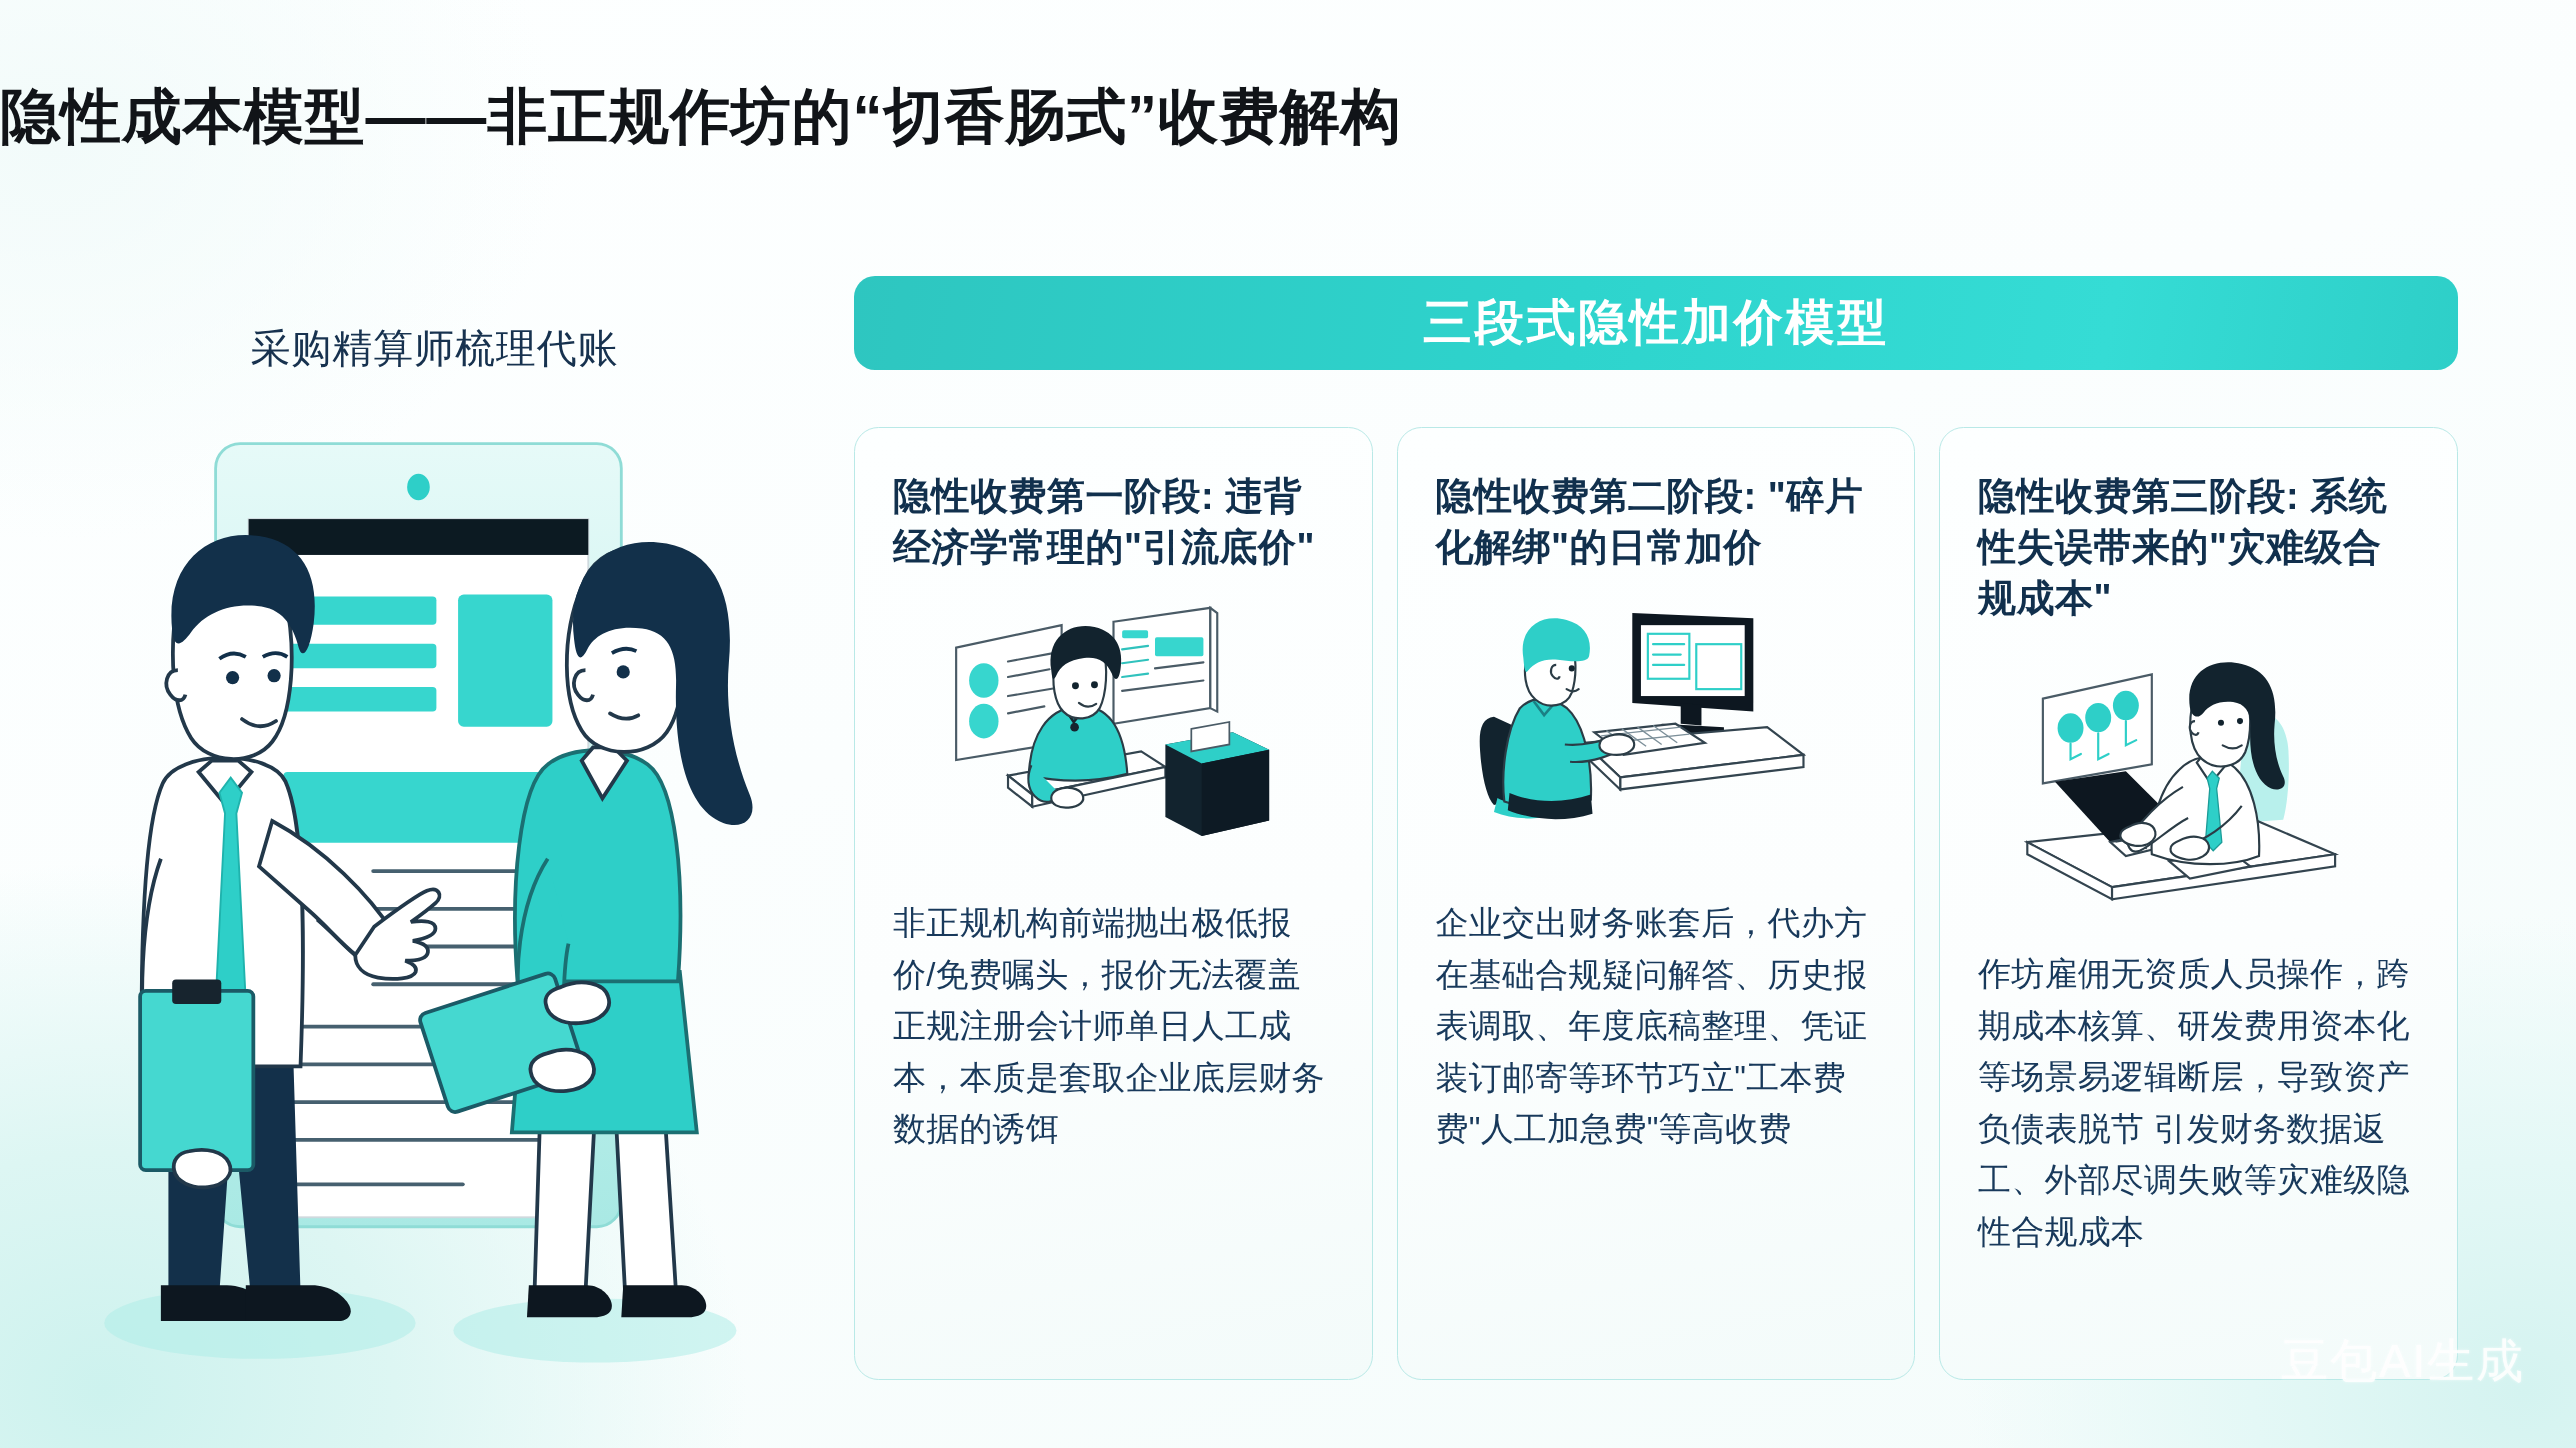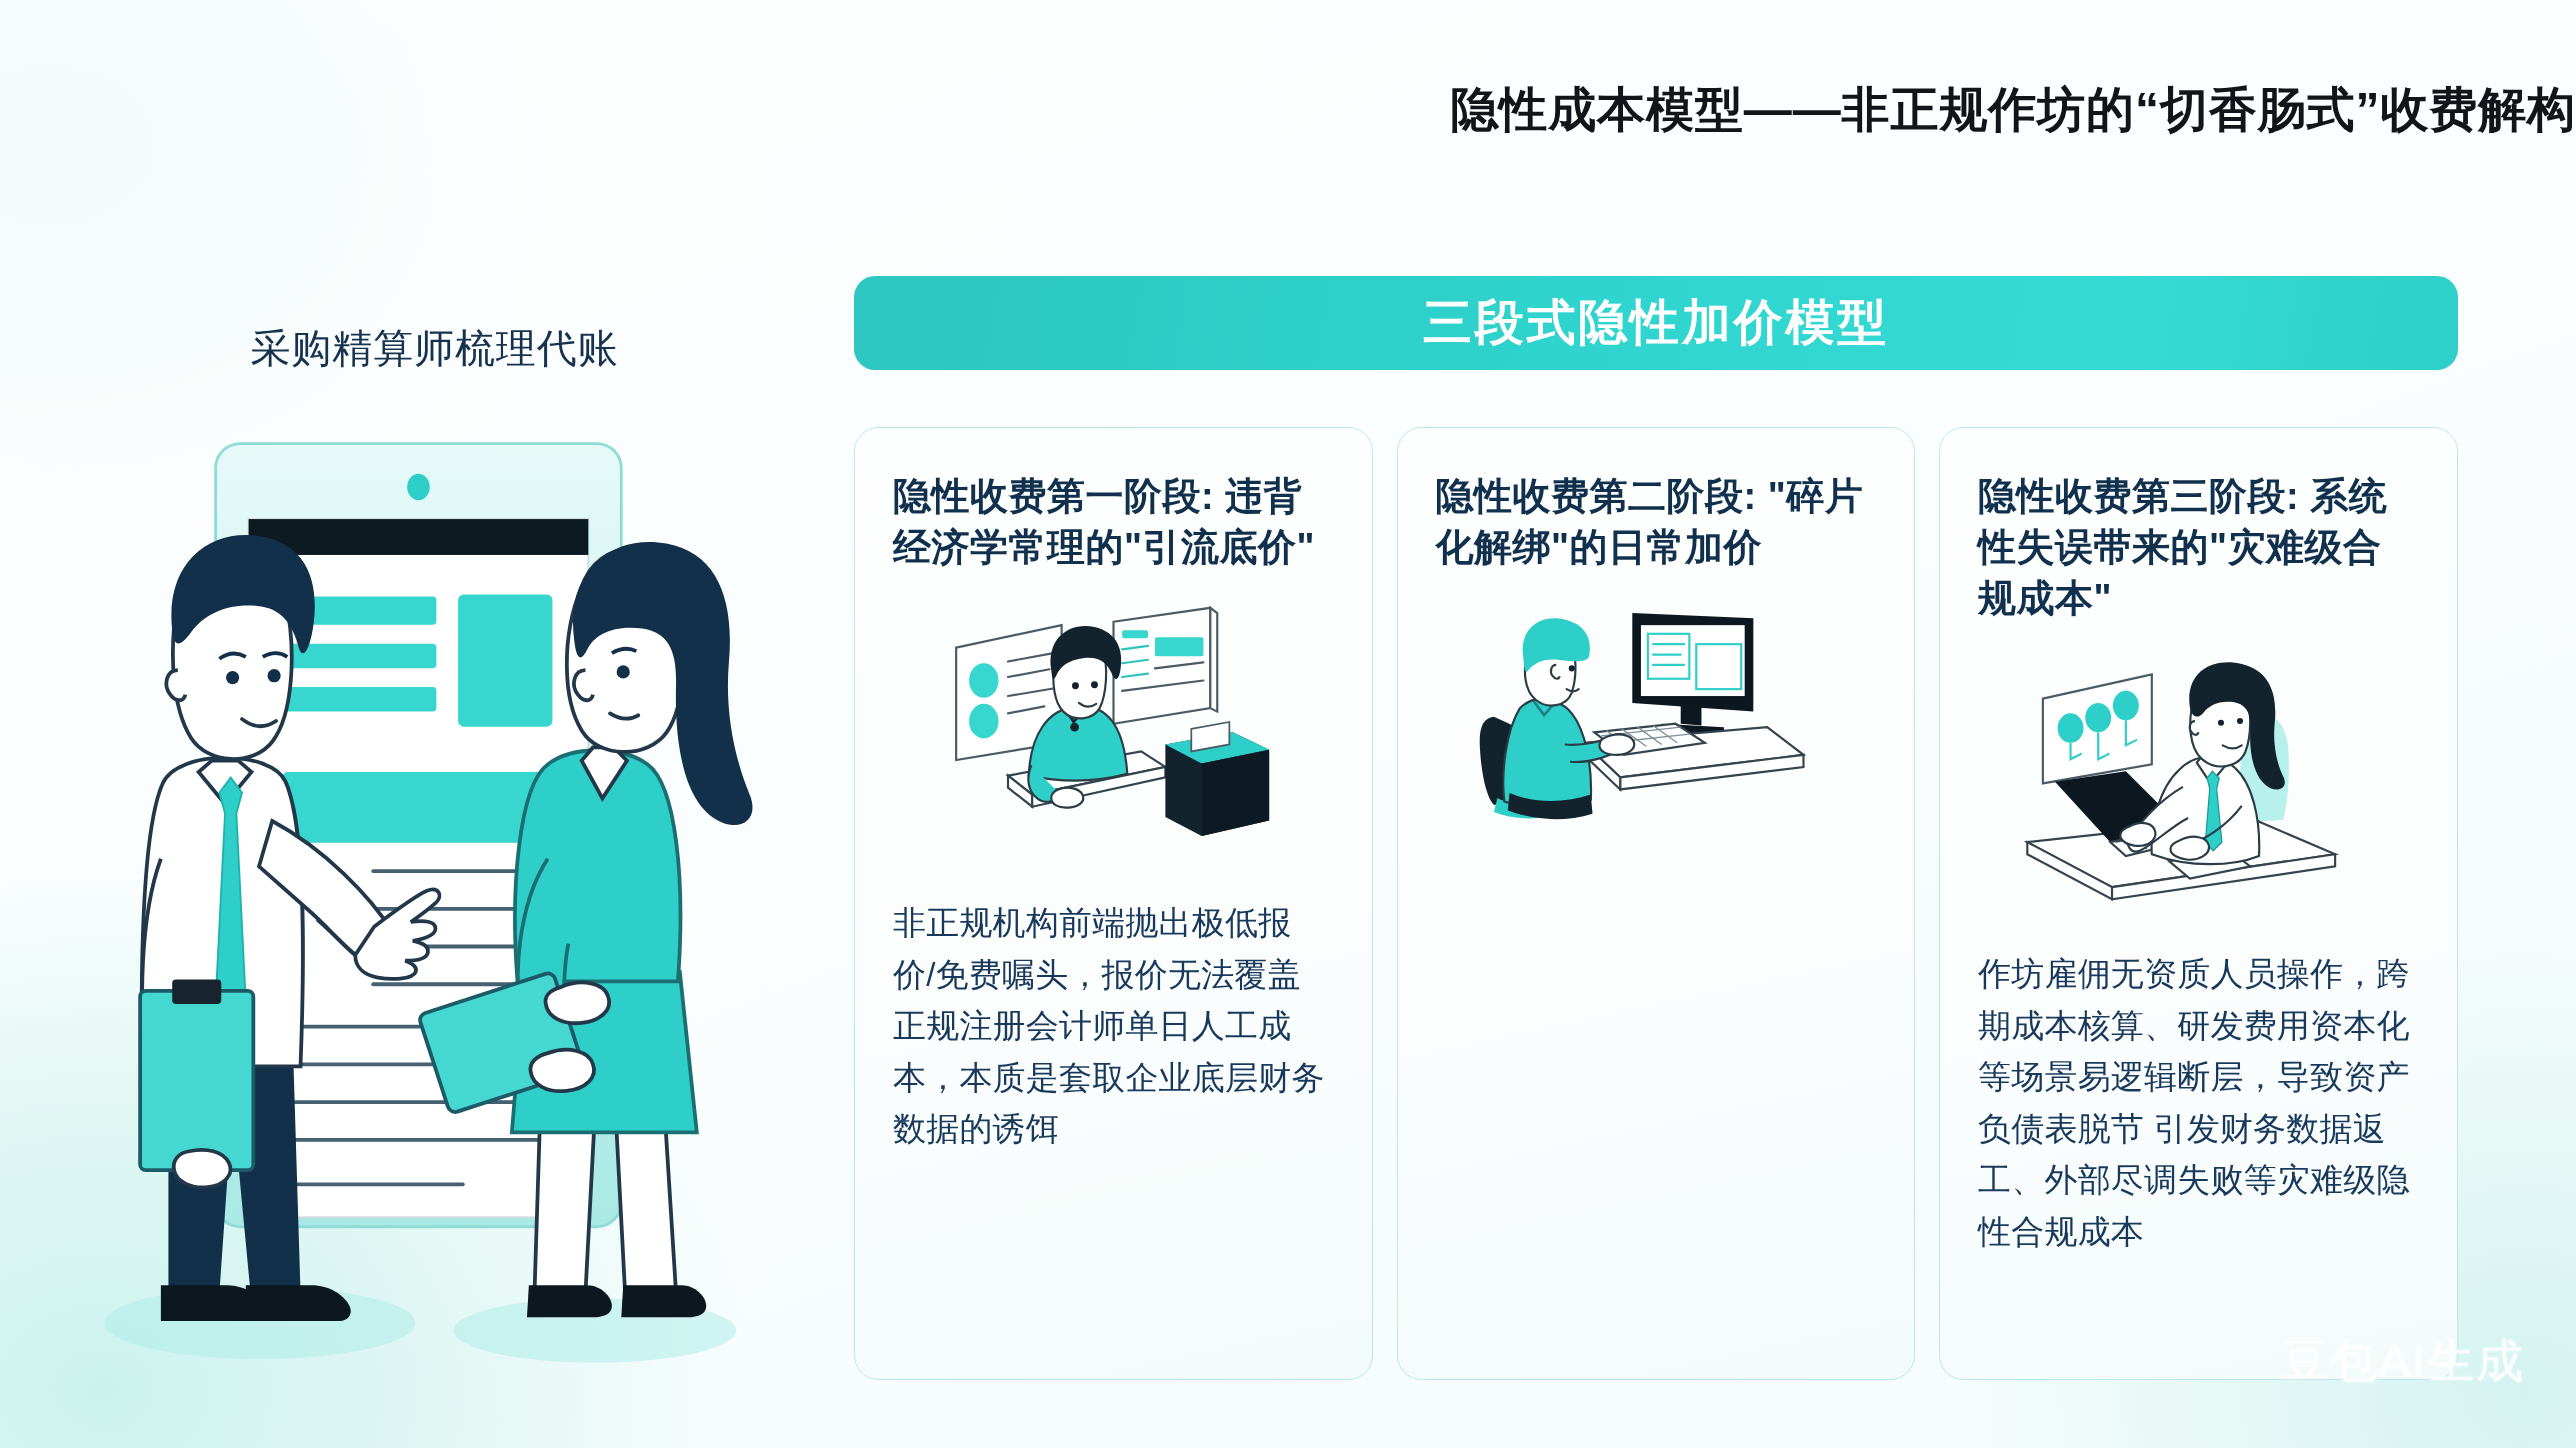--- a/index.html
+++ b/index.html
@@ -14,22 +14,22 @@
     background:
       radial-gradient(ellipse 1038px 849px at 4% 96%, #cdf2ee 0%, #ddf6f3 28%, rgba(238,250,248,0) 62%),
       radial-gradient(ellipse 849px 717px at 98% 96%, #d4f3f0 0%, #e4f8f6 32%, rgba(240,252,250,0) 66%),
       radial-gradient(ellipse 849px 661px at 2% 10%, #f2fbfa 0%, rgba(250,254,254,0) 60%),
       linear-gradient(160deg,#fdffff 0%,#fbfefe 45%,#f4fcfb 100%);
   }
 
   
   .title{
     position:absolute;left:0;right:0;top:83px;
-    text-align:right;
-    font-size:48px;line-height:1.12;
+    text-align:left;
+    font-size:60px;line-height:1.12;
     font-weight:700;letter-spacing:0.9px;
     color:#111418;
     white-space:nowrap;
   }
 
   
   .left-block{position:absolute;left:57px;top:321px;width:755px;height:1085px;}
   .left-caption{
     position:absolute;left:0;top:0;width:755px;text-align:center;
     font-size:40px;font-weight:400;color:#17324f;letter-spacing:0.9px;
@@ -304,20 +304,21 @@
 
           <path d="M98 110 l12 16 l14 -16" fill="none" stroke="#1b7f84" stroke-width="3"></path>
 
           <path d="M92 48 c-8 28 -4 50 8 60 c14 12 36 8 42 -8 c6 -18 6 -46 -2 -60 c-10 -20 -42 -18 -48 8 Z" fill="#ffffff" stroke="#2b3c46" stroke-width="2.5"></path>
           <path d="M86 60 c-6 -36 22 -52 50 -44 c22 6 30 22 26 42 c-2 8 -22 6 -36 4 c-16 -2 -28 4 -34 12 c-4 6 -5 -2 -6 -14 Z" fill="#2ecfc8"></path>
           <path d="M124 68 c-6 0 -8 8 -4 13 c3 4 7 4 8 0" fill="#ffffff" stroke="#2b3c46" stroke-width="2.5"></path>
           <circle cx="142" cy="72" r="3.5" fill="#12232e"></circle>
           <path d="M136 96 q8 5 14 0" fill="none" stroke="#2b3c46" stroke-width="2.5" stroke-linecap="round"></path>
         </svg>
       </div>
+      <div class="card-body">企业交出财务账套后，代办方在基础合规疑问解答、历史报表调取、年度底稿整理、凭证装订邮寄等环节巧立"工本费费"人工加急费"等高收费</div>
     </div>
 
     <div class="card">
       <div class="card-title">隐性收费第三阶段:
 系统性失误带来的"灾难级合规成本"</div>
       <div class="card-illus">
         <svg viewBox="0 0 480 290" width="415" height="259" xmlns="http://www.w3.org/2000/svg">
 
           <path d="M60 48 L186 20 L186 124 L60 146 Z" fill="#ffffff" stroke="#4a5b66" stroke-width="2.5"></path>
           <ellipse cx="92" cy="82" rx="15" ry="17" fill="#2ecfc8"></ellipse>

